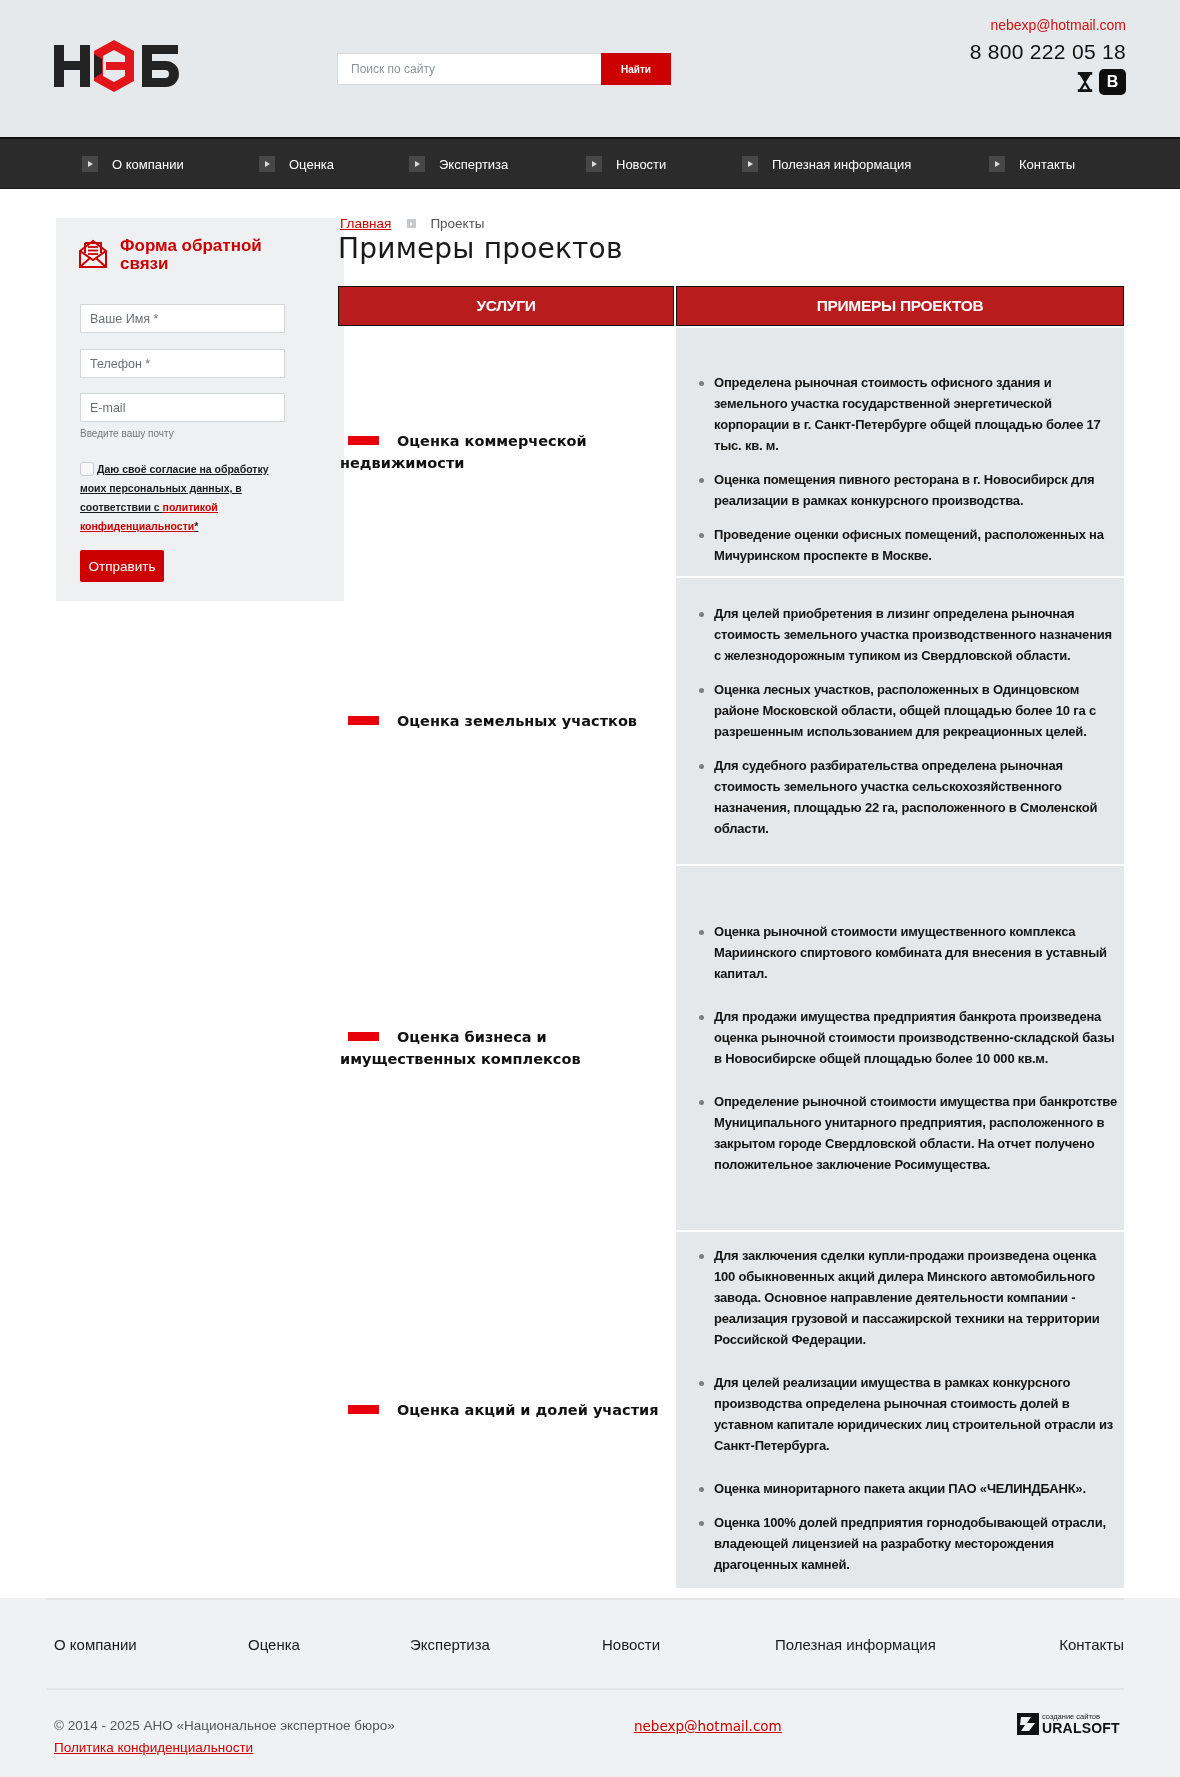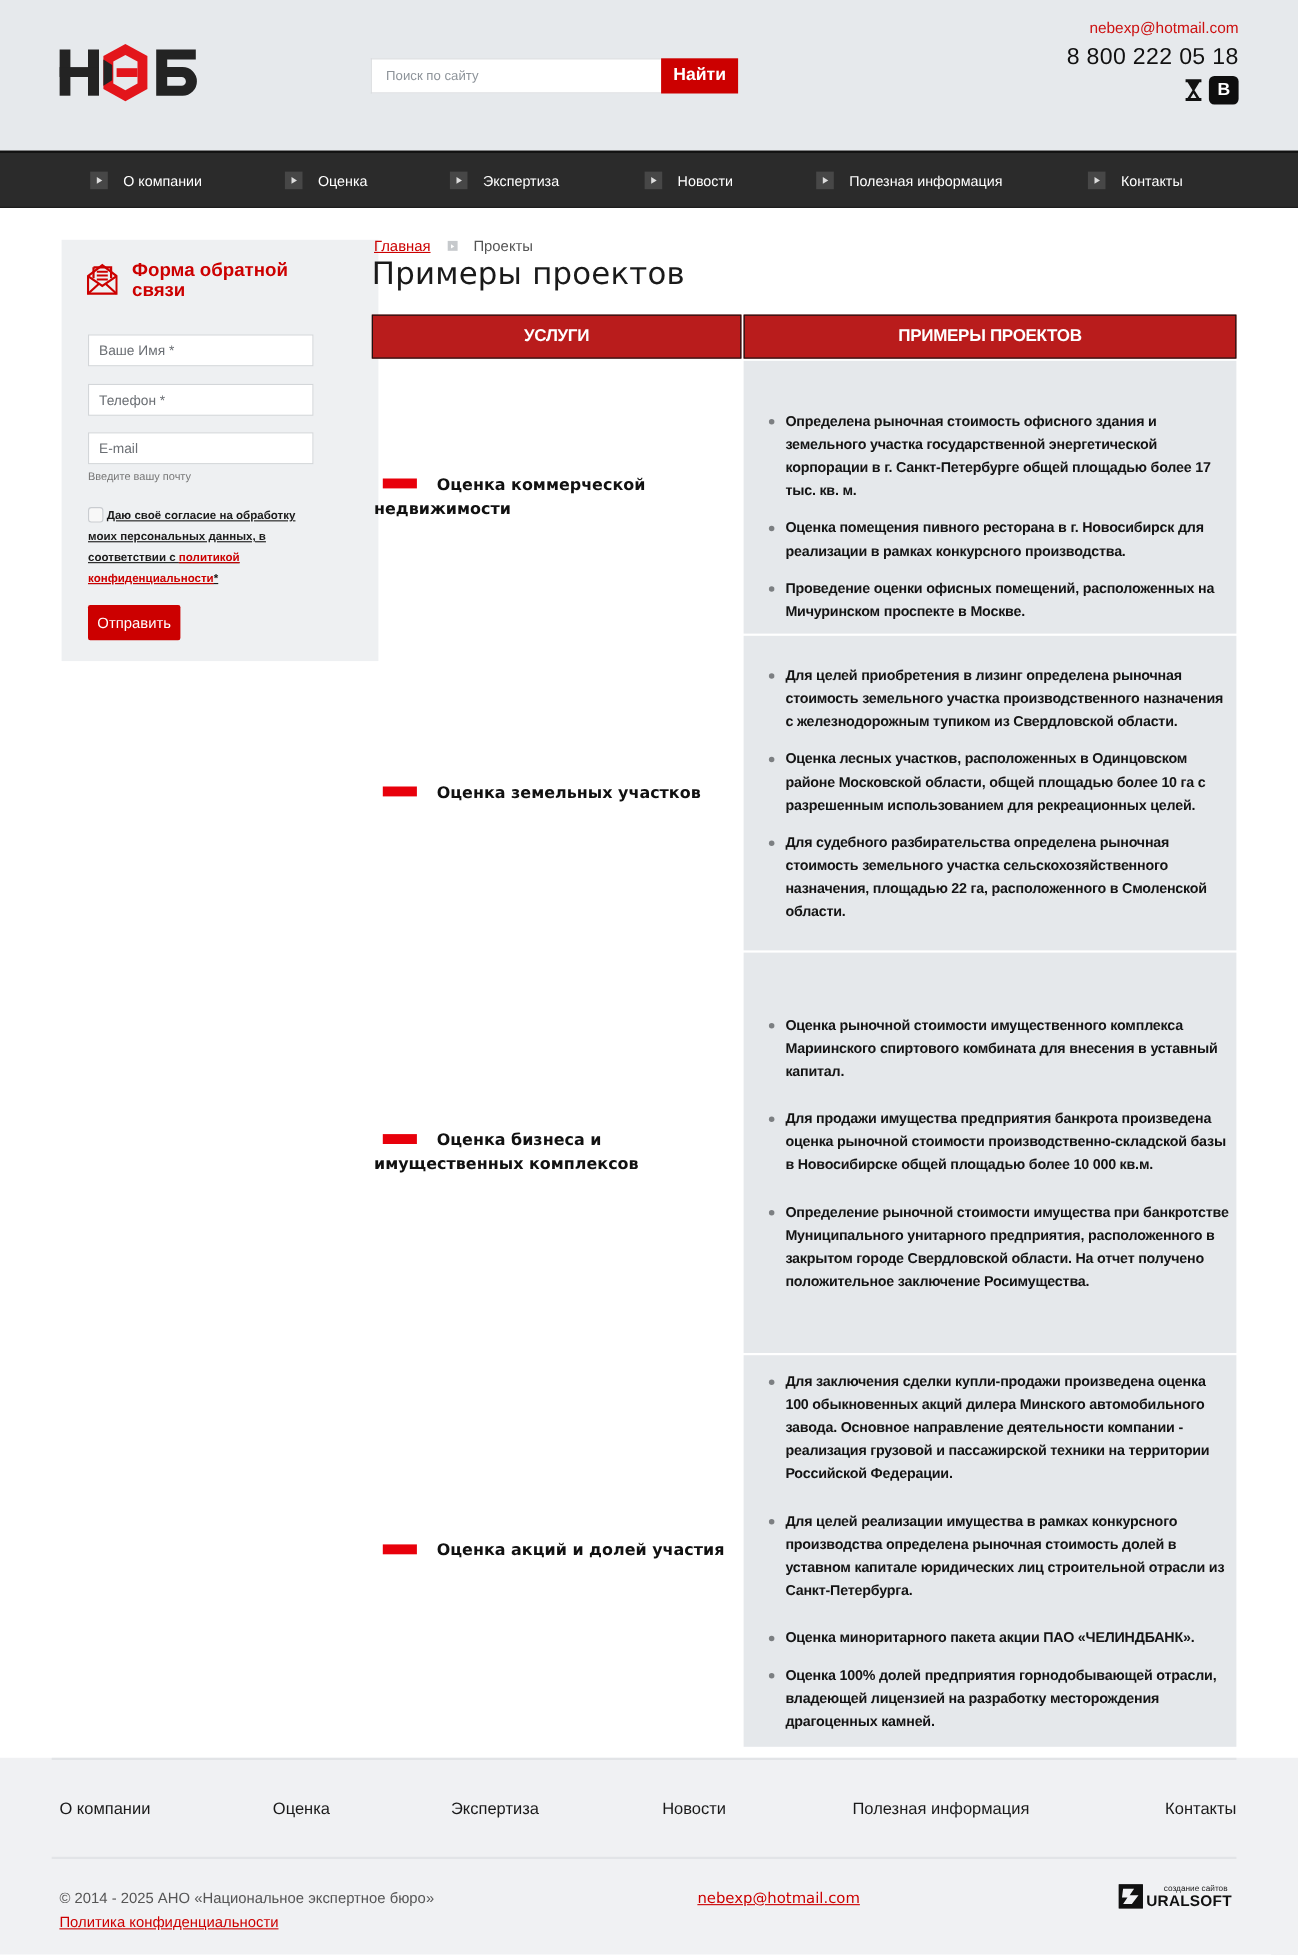--- a/index.html
+++ b/index.html
@@ -5,21 +5,21 @@
   * { box-sizing: border-box; margin: 0; padding: 0; }
   html, body { width: 1180px; background: #ffffff; }
   body { font-family: "Liberation Sans", sans-serif; color: #1a1a1a; position: relative; height: 1777px; overflow: hidden; }
 
   
   .header { position: absolute; left: 0; top: 0; width: 1180px; height: 137px; background: #e6e9ec; }
   .logo { position: absolute; left: 54px; top: 40px; width: 128px; height: 54px; }
   .search { position: absolute; left: 337px; top: 53px; width: 334px; height: 32px; display: flex; }
   .search input { flex: 1; height: 32px; border: 1px solid #d7dadd; border-right: none; background: #fff; padding: 0 13px; font-family: "Liberation Sans", sans-serif; font-size: 12px; color: #333; outline: none; }
   .search input::placeholder { color: #8e949a; }
-  .search button { width: 70px; height: 32px; border: none; background: #cc0000; color: #fff; font-family: "Liberation Sans", sans-serif; font-size: 16px; font-weight: bold; cursor: pointer; }
+  .search button { width: 70px; height: 32px; border: none; background: #cc0000; color: #fff; font-family: "Liberation Sans", sans-serif; font-size: 10px; font-weight: bold; cursor: pointer; }
   .contacts { position: absolute; right: 54px; top: 16px; text-align: right; }
   .contacts .email { display: block; color: #cc1111; font-size: 14px; text-decoration: none; line-height: 18px; }
   .contacts .phone { display: block; color: #111; font-size: 21px; line-height: 28px; margin-top: 4px; letter-spacing: 0.3px; }
   .socials { display: flex; justify-content: flex-end; gap: 4px; margin-top: 3px; }
   .socials span { display: inline-flex; align-items: center; justify-content: center; height: 26px; }
   .soc-hour { width: 20px; }
   .soc-b { width: 27px; background: #0e0e0e; border-radius: 5px; color: #fff; font-weight: bold; font-size: 16px; }
 
   
   .nav { position: absolute; left: 0; top: 137px; width: 1180px; height: 52px; background: #2b2b2b; border-top: 2px solid #121212; border-bottom: 1px solid #1a1a1a; }
@@ -69,21 +69,21 @@
   .footer .topline { position: absolute; left: 47px; top: 0; width: 1077px; height: 2px; background: #e2e4e7; }
   .fnav { position: absolute; left: 54px; top: 38px; width: 1070px; height: 30px; }
   .fnav a { position: absolute; top: 0; font-size: 15px; color: #1a1a1a; text-decoration: none; }
   .footer .midline { position: absolute; left: 47px; top: 90px; width: 1077px; height: 2px; background: #e2e4e7; }
   .copy { position: absolute; left: 54px; top: 120px; font-size: 13.5px; color: #555; }
   .policy { position: absolute; left: 54px; top: 142px; font-size: 13.5px; color: #cc0000; text-decoration: underline; }
   .femail { position: absolute; left: 634px; top: 120px; font-family: "DejaVu Sans", sans-serif; font-size: 13.5px; color: #cc0000; text-decoration: underline; }
   .dev { position: absolute; left: 1017px; top: 115px; display: flex; align-items: center; }
   .dev .mark { width: 22px; height: 22px; background: #111; margin-right: 3px; }
   .dev .txt { line-height: 1; }
-  .dev .small { display: block; font-size: 7.5px; color: #222; margin-left: 16px; }
+  .dev .small { display: block; font-size: 7.5px; color: #222; }
   .dev .big { display: block; font-size: 14px; font-weight: bold; color: #111; letter-spacing: 0.2px; }
 </style>
 </head>
 <body>
 
 <div class="header">
   <a class="logo" href="#">
     <svg viewBox="0 0 128 54" width="128" height="54">
 
       <rect x="0" y="5" width="10" height="42" fill="#232323"></rect>

